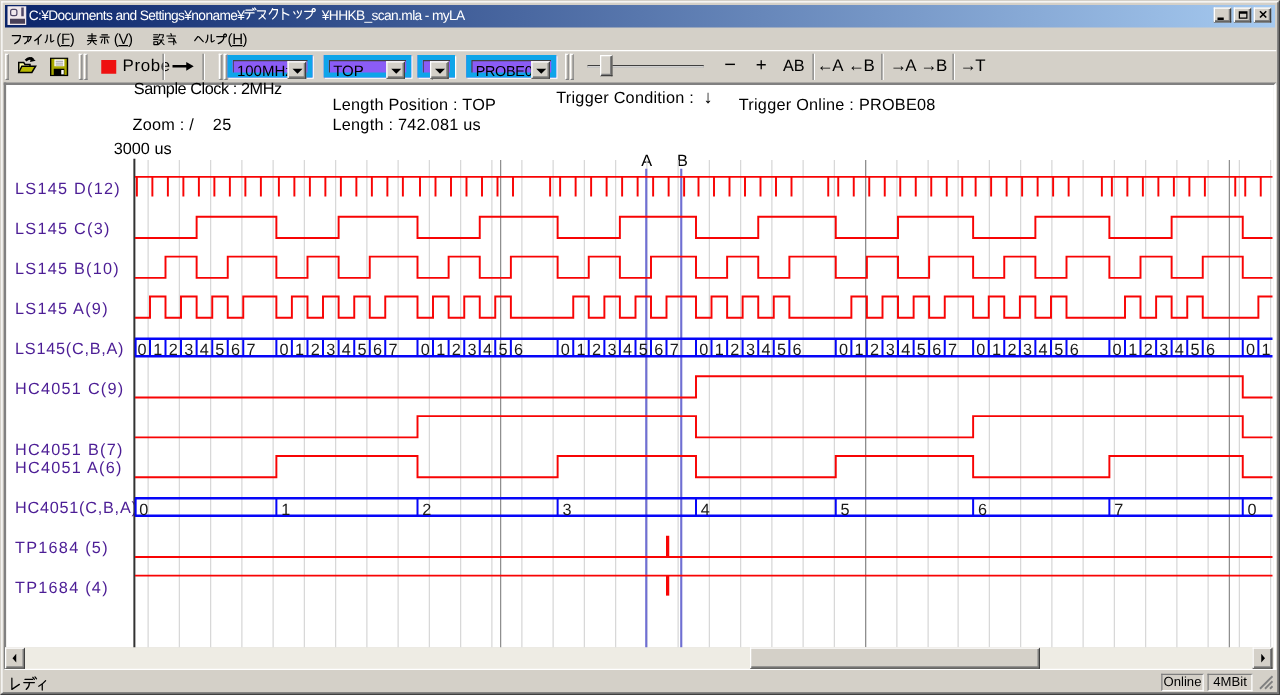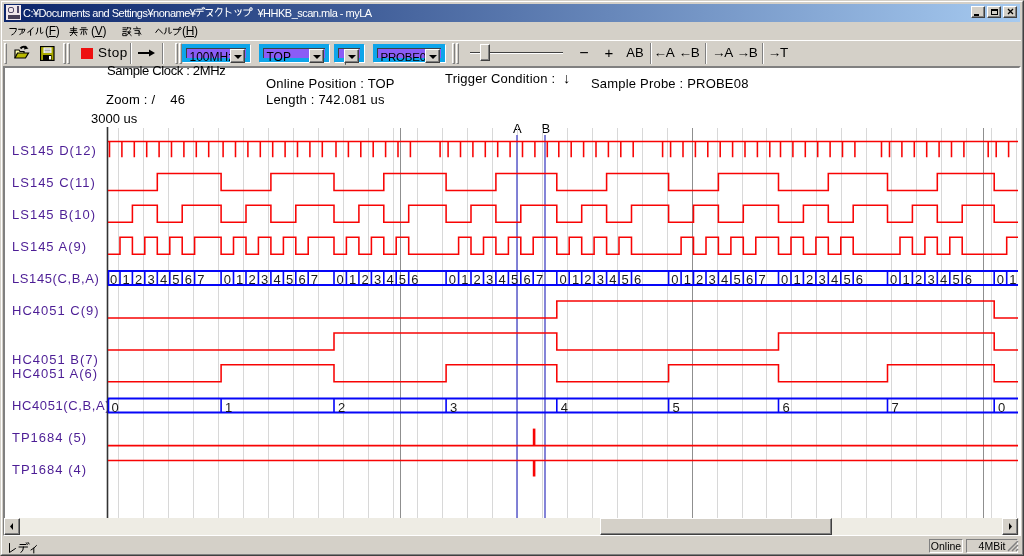--- a/index.html
+++ b/index.html
@@ -118,21 +118,21 @@
 <svg class="abs" width="15" height="15" style="left:40px;top:46px">
     <rect x="0.5" y="0.5" width="13.5" height="14" fill="#a8a800" stroke="#000" stroke-width="1.2"></rect>
     <rect x="3.5" y="1.5" width="8" height="5.5" fill="#fff"></rect>
     <path d="M4.5,3 H10.5 M4.5,4.5 H10.5 M4.5,6 H10.5" stroke="#999" stroke-width="0.8"></path>
     <rect x="3" y="9" width="8.5" height="5" fill="#000"></rect>
     <rect x="9" y="10" width="2" height="3.5" fill="#fff"></rect>
   </svg>
 <div class="abs grip" style="left:63px"></div>
 <div class="abs grip" style="left:67px"></div>
 <div class="abs" style="left:81px;top:48px;width:12px;height:11px;background:#ee1010"></div>
-<div class="abs" style="left:98px;top:45px;font-size:13.5px;letter-spacing:0.5px">Stop</div>
+<div class="abs" style="left:98px;top:45px;font-size:13.5px;letter-spacing:0.5px">Probe</div>
 <div class="abs tsep" style="left:130px"></div>
 <svg class="abs" width="20" height="10" style="left:137px;top:48px">
     <path d="M1,4 H12 V1.5 L18,5 L12,8.5 V6 H1 Z" fill="#000"></path>
   </svg>
 <div class="abs tsep" style="left:162px"></div>
 <div class="abs grip" style="left:175px"></div>
 <div class="abs grip" style="left:179px"></div>
 <div class="abs combo" style="left:181.5px;width:68px">
     <span class="txt">100MHz</span>
     <span class="dd"></span>
@@ -160,30 +160,30 @@
 <div class="abs tbtxt" style="left:668.5px;width:40px;font-size:13.5px;letter-spacing:-1.2px">←B</div>
 <div class="abs tbtxt" style="left:702px;width:40px;font-size:13.5px;letter-spacing:-1.2px">→A</div>
 <div class="abs tbtxt" style="left:726.5px;width:40px;font-size:13.5px;letter-spacing:-1.2px">→B</div>
 <div class="abs tbtxt" style="left:757.5px;width:40px;font-size:13.5px;letter-spacing:-1.2px">→T</div>
 <div class="abs tsep" style="left:650px"></div>
 <div class="abs tsep" style="left:705px"></div>
 <div class="abs tsep" style="left:762px"></div>
 <div class="abs clientedge"></div>
 <div class="abs client"></div>
 <div class="abs info" style="left:107px;top:63px;letter-spacing:-0.35px">Sample Clock : 2MHz</div>
-<div class="abs info" style="left:266px;top:75.5px">Online Position : TOP</div>
+<div class="abs info" style="left:266px;top:75.5px">Length Position : TOP</div>
 <div class="abs info" style="left:445px;top:70px">Trigger Condition : &nbsp;<span style="font-size:14.5px">↓</span></div>
-<div class="abs info" style="left:591px;top:75.5px">Sample Probe : PROBE08</div>
-<div class="abs info" style="left:106px;top:91.5px">Zoom : /<span style="margin-left:15px">46</span></div>
+<div class="abs info" style="left:591px;top:75.5px">Trigger Online : PROBE08</div>
+<div class="abs info" style="left:106px;top:91.5px">Zoom : /<span style="margin-left:15px">25</span></div>
 <div class="abs info" style="left:266px;top:91.5px">Length : 742.081 us</div>
 <div class="abs info" style="left:91px;top:110.5px;letter-spacing:0">3000 us</div>
 <div class="abs info" style="left:513px;top:120.5px">A</div>
 <div class="abs info" style="left:541.5px;top:120.5px">B</div>
 <div class="abs chlabel" style="left:12px;top:143.0px;letter-spacing:1.0px">LS145 D(12)</div>
-<div class="abs chlabel" style="left:12px;top:174.9px;letter-spacing:1.0px">LS145 C(11)</div>
+<div class="abs chlabel" style="left:12px;top:174.9px;letter-spacing:1.0px">LS145 C(3)</div>
 <div class="abs chlabel" style="left:12px;top:206.8px;letter-spacing:1.0px">LS145 B(10)</div>
 <div class="abs chlabel" style="left:12px;top:238.7px;letter-spacing:1.0px">LS145 A(9)</div>
 <div class="abs chlabel" style="left:12px;top:270.6px;letter-spacing:0.6px">LS145(C,B,A)</div>
 <div class="abs chlabel" style="left:12px;top:302.5px;letter-spacing:1.0px">HC4051 C(9)</div>
 <div class="abs chlabel" style="left:12px;top:352px;letter-spacing:1.0px">HC4051 B(7)</div>
 <div class="abs chlabel" style="left:12px;top:366.3px;letter-spacing:1.0px">HC4051 A(6)</div>
 <div class="abs chlabel" style="left:12px;top:398.2px;letter-spacing:0.6px">HC4051(C,B,A)</div>
 <div class="abs chlabel" style="left:12px;top:430.1px;letter-spacing:1.0px">TP1684 (5)</div>
 <div class="abs chlabel" style="left:12px;top:462.0px;letter-spacing:1.0px">TP1684 (4)</div>
 <svg width="1024" height="556" viewBox="0 0 1024 556" style="position:absolute;left:0;top:0">
@@ -293,15 +293,15 @@
         <path d="M2.5,1.5 V10.5 L8.5,6.5" stroke="#000" stroke-width="1.00" fill="none" stroke-linecap="round" stroke-linejoin="round"></path>
       </g>
       <g transform="translate(11.0,0) scale(1.0)">
         <path d="M2,2.5 H8 M1,5 H9.5 M5.5,5 Q5.7,8.5 3,10.5 M8.3,0.8 l1.2,1.6 M10,0.4 l1.2,1.6" stroke="#000" stroke-width="1.00" fill="none" stroke-linecap="round" stroke-linejoin="round"></path>
       </g>
       <g transform="translate(22.0,0) scale(1.0)">
         <path d="M7.5,3.5 Q5,6.5 2,8 M4.8,6 V11" stroke="#000" stroke-width="1.00" fill="none" stroke-linecap="round" stroke-linejoin="round"></path>
       </g>
     </svg></div>
 <div class="abs spanel" style="left:929px;width:34px">Online</div>
-<div class="abs spanel" style="left:966px;width:52px">4MBit</div>
+<div class="abs spanel" style="left:966px;width:36px">4MBit</div>
 <svg class="abs" width="14" height="14" style="left:1006px;top:539px">
     <path d="M12,2 L2,12 M12,6 L6,12 M12,10 L10,12" stroke="#808080" stroke-width="1.5"></path>
   </svg>
 </body></html>

